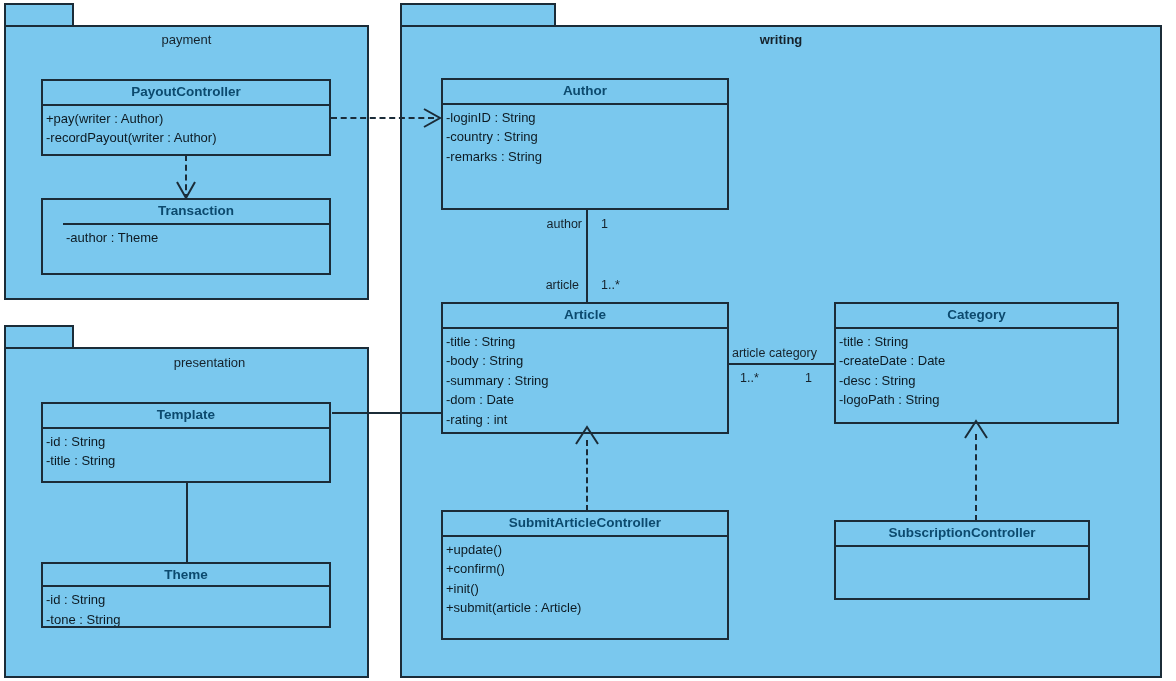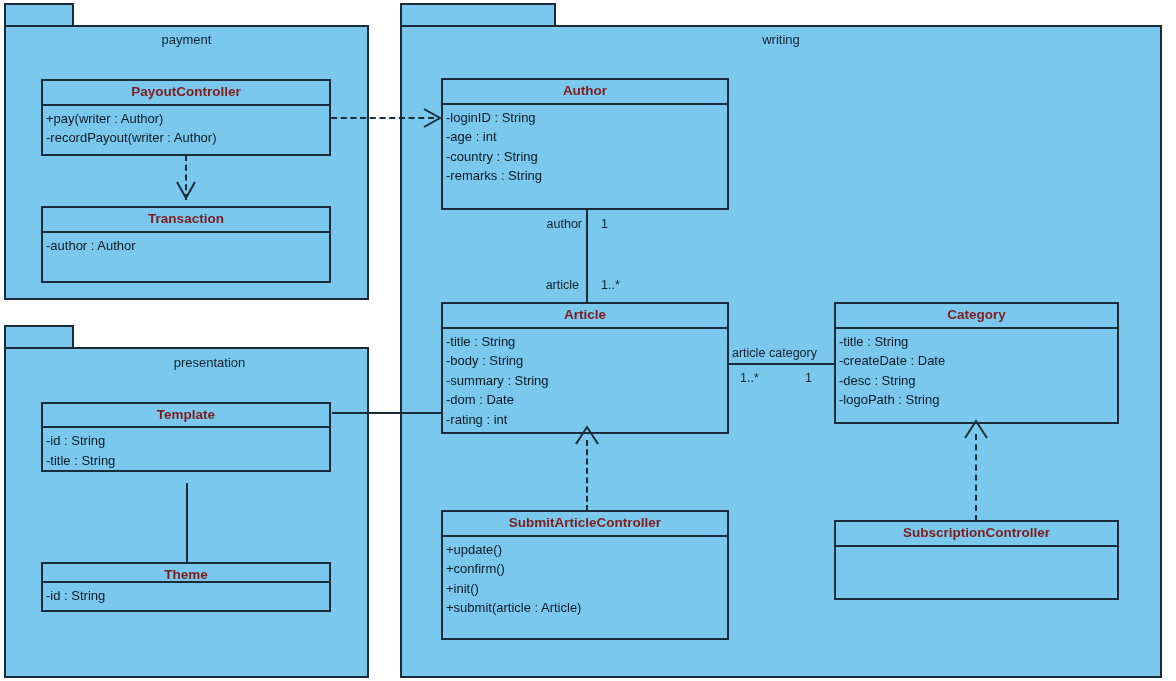--- a/index.html
+++ b/index.html
@@ -47,21 +47,21 @@
     background: #7ac8ee;
     border: 2px solid #1b2c38;
     box-sizing: border-box;
     z-index: 6;
     display: flex;
     flex-direction: column;
   }
   .cls-name {
     font-size: 13.5px;
     font-weight: bold;
-    color: #7f1d1d;
+    color: #0c4a6e;
     text-align: center;
     line-height: 1;
     padding: 4px 2px 5px 2px;
     border-bottom: 2px solid #1b2c38;
     white-space: nowrap;
     overflow: hidden;
   }
   .cls-members {
     flex: 1 1 auto;
     padding: 3px 0 0 3px;
@@ -126,21 +126,21 @@
 <body>
 
 <div id="canvas">
 
   <div class="pkg-tab" style="left:4px; top:3px; width:70px; height:24px;"></div>
   <div class="pkg-body" style="left:4px; top:25px; width:365px; height:275px;"></div>
   <div class="pkg-label" style="left:4px; top:32px; width:365px;">payment</div>
 
   <div class="pkg-tab" style="left:400px; top:3px; width:156px; height:24px;"></div>
   <div class="pkg-body" style="left:400px; top:25px; width:762px; height:653px;"></div>
-  <div class="pkg-label" style="left:400px; top:32px; width:762px;">writing</div>
+  <div class="pkg-label" style="left:400px; top:32px; width:762px;font-weight:bold;">writing</div>
 
   <div class="pkg-tab" style="left:4px; top:325px; width:70px; height:24px;"></div>
   <div class="pkg-body" style="left:4px; top:347px; width:365px; height:331px;"></div>
   <div class="pkg-label" style="left:4px; top:355px; width:411px;">presentation</div>
 
   <div class="dash-h" style="left:331px; top:117px; width:103px;"></div>
   <svg class="arrowhead" style="left:420px; top:105px; width:24px; height:26px;" viewBox="0 0 24 26">
     <polyline points="4,4 20,13 4,22"></polyline>
   </svg>
 
@@ -180,32 +180,31 @@
   <div class="edge-label" style="left:805px; top:371px; width:30px;">1</div>
 
   <div class="cls" style="left:41px; top:79px; width:290px; height:77px;">
     <div class="cls-name">PayoutController</div>
     <div class="cls-members">
       <div class="member">+pay(writer : Author)</div>
       <div class="member">-recordPayout(writer : Author)</div>
     </div>
   </div>
 
-  <div class="cls" style="left:41px; top:206px; width:290px; height:77px;">
+  <div class="cls" style="left:41px; top:198px; width:290px; height:77px;padding-left:20px;">
     <div class="cls-name">Transaction</div>
     <div class="cls-members">
-      <div class="member">-author : Author</div>
+      <div class="member">-author : Theme</div>
     </div>
   </div>
 
   <div class="cls" style="left:441px; top:78px; width:288px; height:132px;">
     <div class="cls-name">Author</div>
     <div class="cls-members">
       <div class="member">-loginID : String</div>
-      <div class="member">-age : int</div>
       <div class="member">-country : String</div>
       <div class="member">-remarks : String</div>
     </div>
   </div>
 
   <div class="cls" style="left:441px; top:302px; width:288px; height:132px;">
     <div class="cls-name">Article</div>
     <div class="cls-members">
       <div class="member">-title : String</div>
       <div class="member">-body : String</div>
@@ -228,33 +227,33 @@
   <div class="cls" style="left:441px; top:510px; width:288px; height:130px;">
     <div class="cls-name">SubmitArticleController</div>
     <div class="cls-members">
       <div class="member">+update()</div>
       <div class="member">+confirm()</div>
       <div class="member">+init()</div>
       <div class="member">+submit(article : Article)</div>
     </div>
   </div>
 
-  <div class="cls" style="left:834px; top:520px; width:285px; height:80px;">
+  <div class="cls" style="left:834px; top:520px; width:256px; height:80px;">
     <div class="cls-name">SubscriptionController</div>
   </div>
 
-  <div class="cls" style="left:41px; top:402px; width:290px; height:70px;">
+  <div class="cls" style="left:41px; top:402px; width:290px; height:81px;">
     <div class="cls-name">Template</div>
     <div class="cls-members">
       <div class="member">-id : String</div>
       <div class="member">-title : String</div>
     </div>
   </div>
 
-  <div class="cls" style="left:41px; top:562px; width:290px; height:50px;">
+  <div class="cls" style="left:41px; top:562px; width:290px; height:66px;">
     <div class="cls-name">Theme</div>
     <div class="cls-members">
       <div class="member">-id : String</div>
       <div class="member">-tone : String</div>
     </div>
   </div>
 
 </div>
 
 </body></html>

